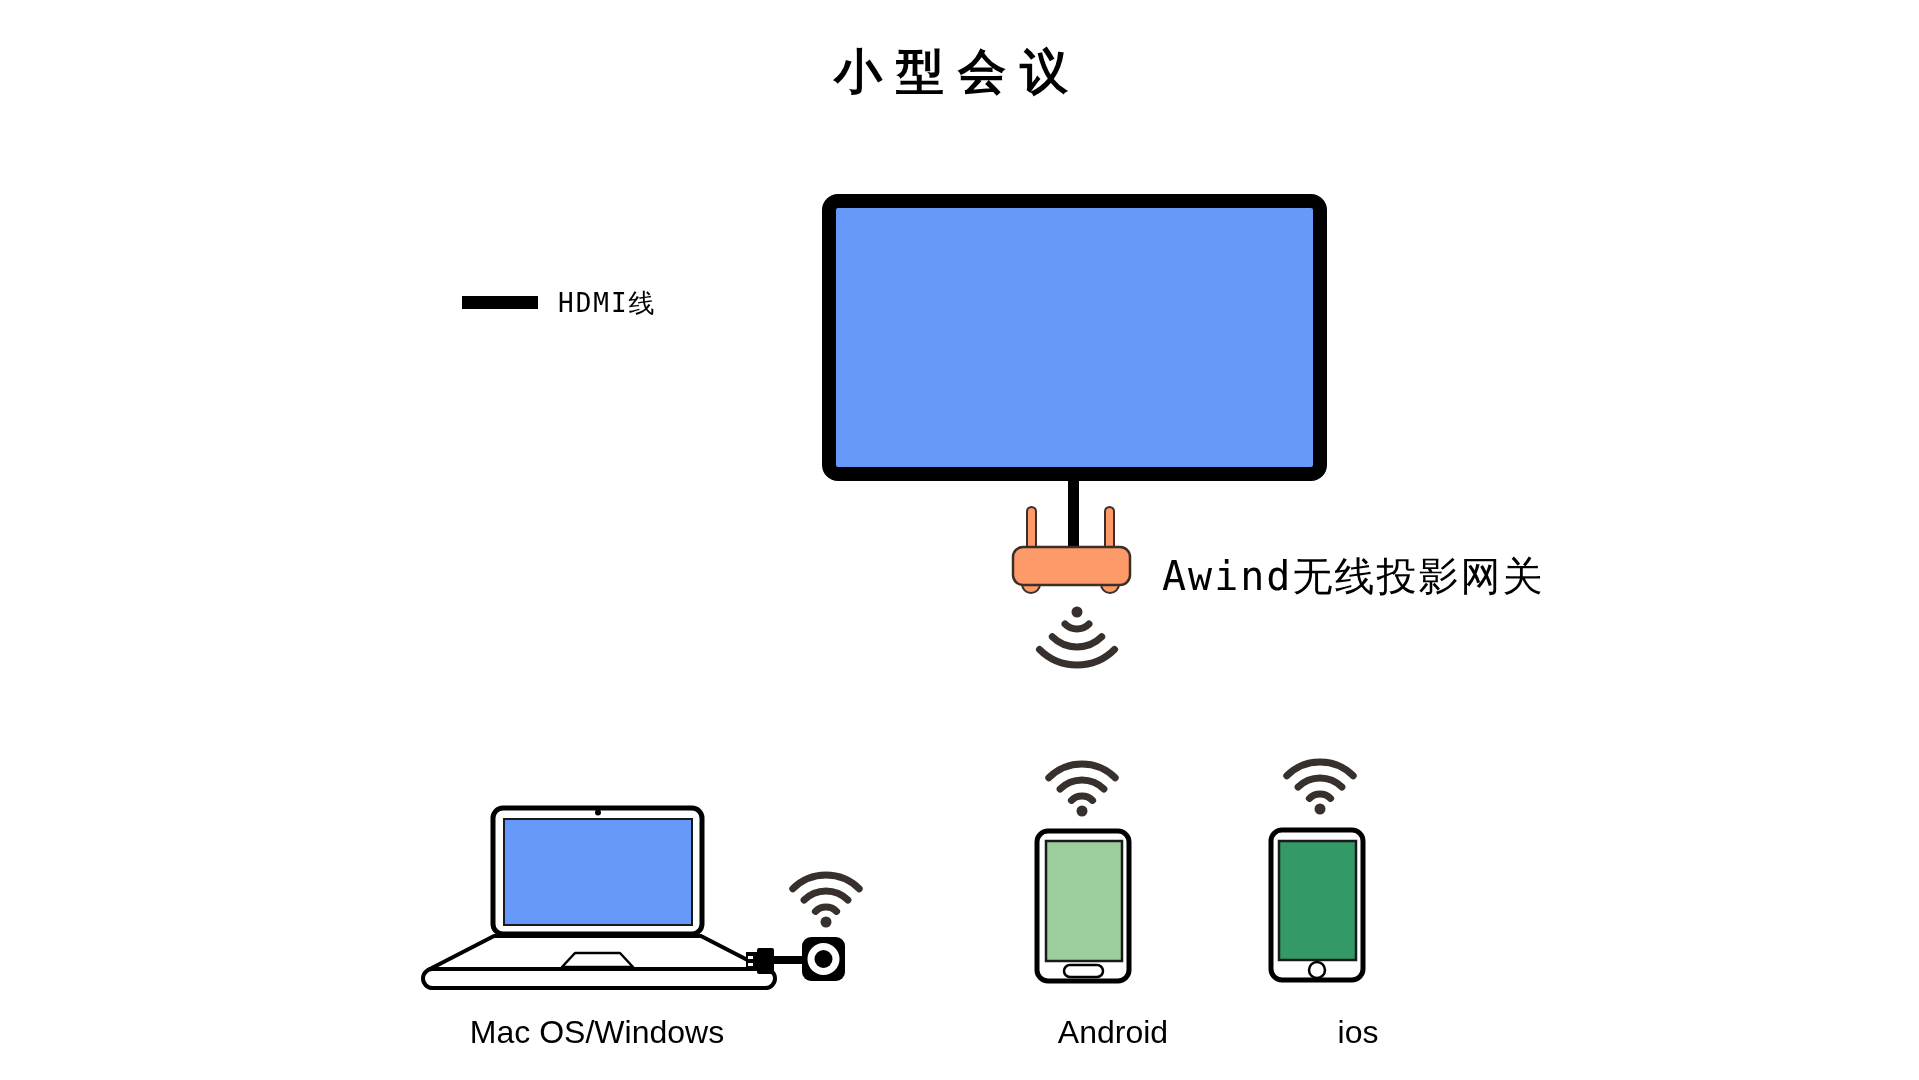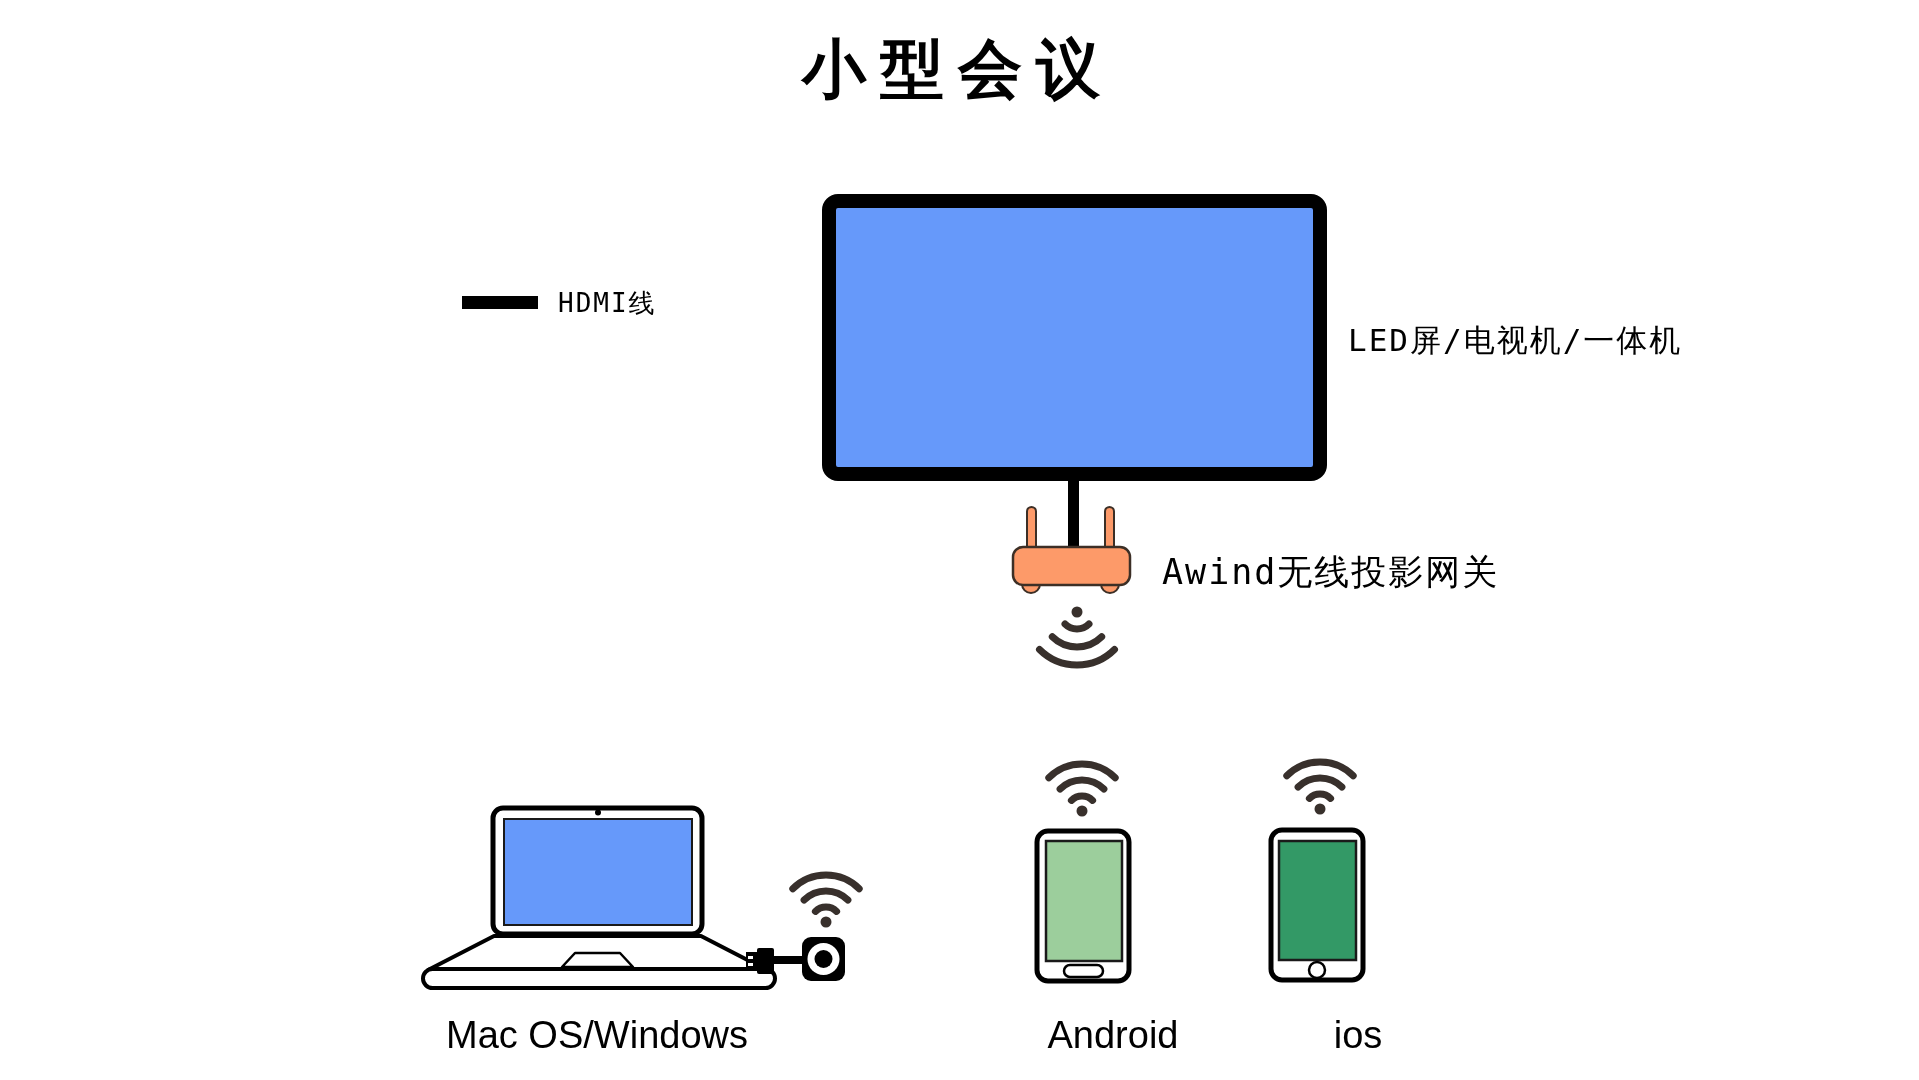--- a/index.html
+++ b/index.html
@@ -19,37 +19,37 @@
     position: absolute;
     left: 0;
     top: 0;
   }
   .label {
     position: absolute;
     color: #000000;
     white-space: nowrap;
   }
   .title {
-    top: 26px;
+    top: 40px;
     left: 958px;
     transform: translateX(-50%);
-    font-size: 64px;
+    font-size: 48px;
     font-weight: bold;
     letter-spacing: 14px;
     font-family: "DejaVu Sans", "Liberation Sans", sans-serif;
   }
   .cjk-label {
     font-family: "DejaVu Sans Mono", "DejaVu Sans", monospace;
     font-weight: 500;
   }
   .hdmi-label   { left: 558px;  top: 286px; font-size: 26px; letter-spacing: 2px; }
   .led-label    { left: 1348px; top: 320px; font-size: 31px; letter-spacing: 2px; }
-  .awind-label  { left: 1162px; top: 549px; font-size: 35px; letter-spacing: 2px; }
+  .awind-label  { left: 1162px; top: 549px; font-size: 40px; letter-spacing: 2px; }
   .device-label {
-    font-size: 38px;
+    font-size: 32px;
     transform: translateX(-50%);
     font-family: "Liberation Sans", sans-serif;
   }
   .mac-label     { left: 597px;  top: 1014px; }
   .android-label { left: 1113px; top: 1014px; }
   .ios-label     { left: 1316px; top: 1014px; margin-left: 42px; }
 </style>
 </head>
 <body>
 
@@ -132,21 +132,20 @@
       <path d="M 1298.1 787.1 A 31 31 0 0 1 1341.9 787.1"></path>
       <path d="M 1286.8 775.8 A 47 47 0 0 1 1353.2 775.8"></path>
     </g>
 
   </svg>
 
   <div class="label title">小型会议</div>
 
   <div class="label cjk-label hdmi-label">HDMI线</div>
 
-  <div class="label cjk-label led-label">LED屏/电视机/一体机</div>
 
   <div class="label cjk-label awind-label">Awind无线投影网关</div>
 
   <div class="label device-label mac-label">Mac OS/Windows</div>
 
   <div class="label device-label android-label">Android</div>
 
   <div class="label device-label ios-label">ios</div>
 
 </div>

